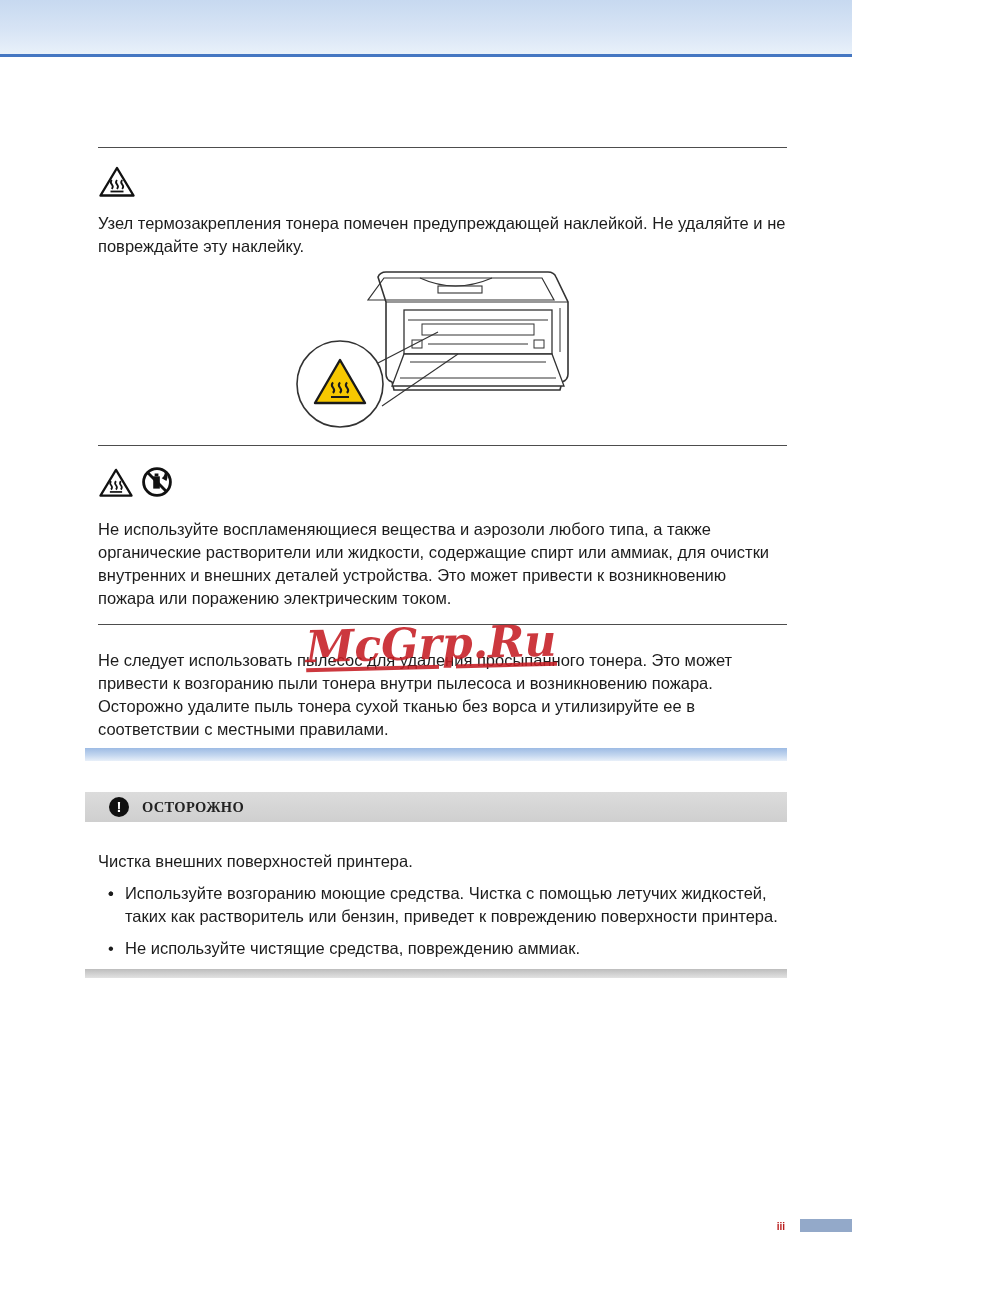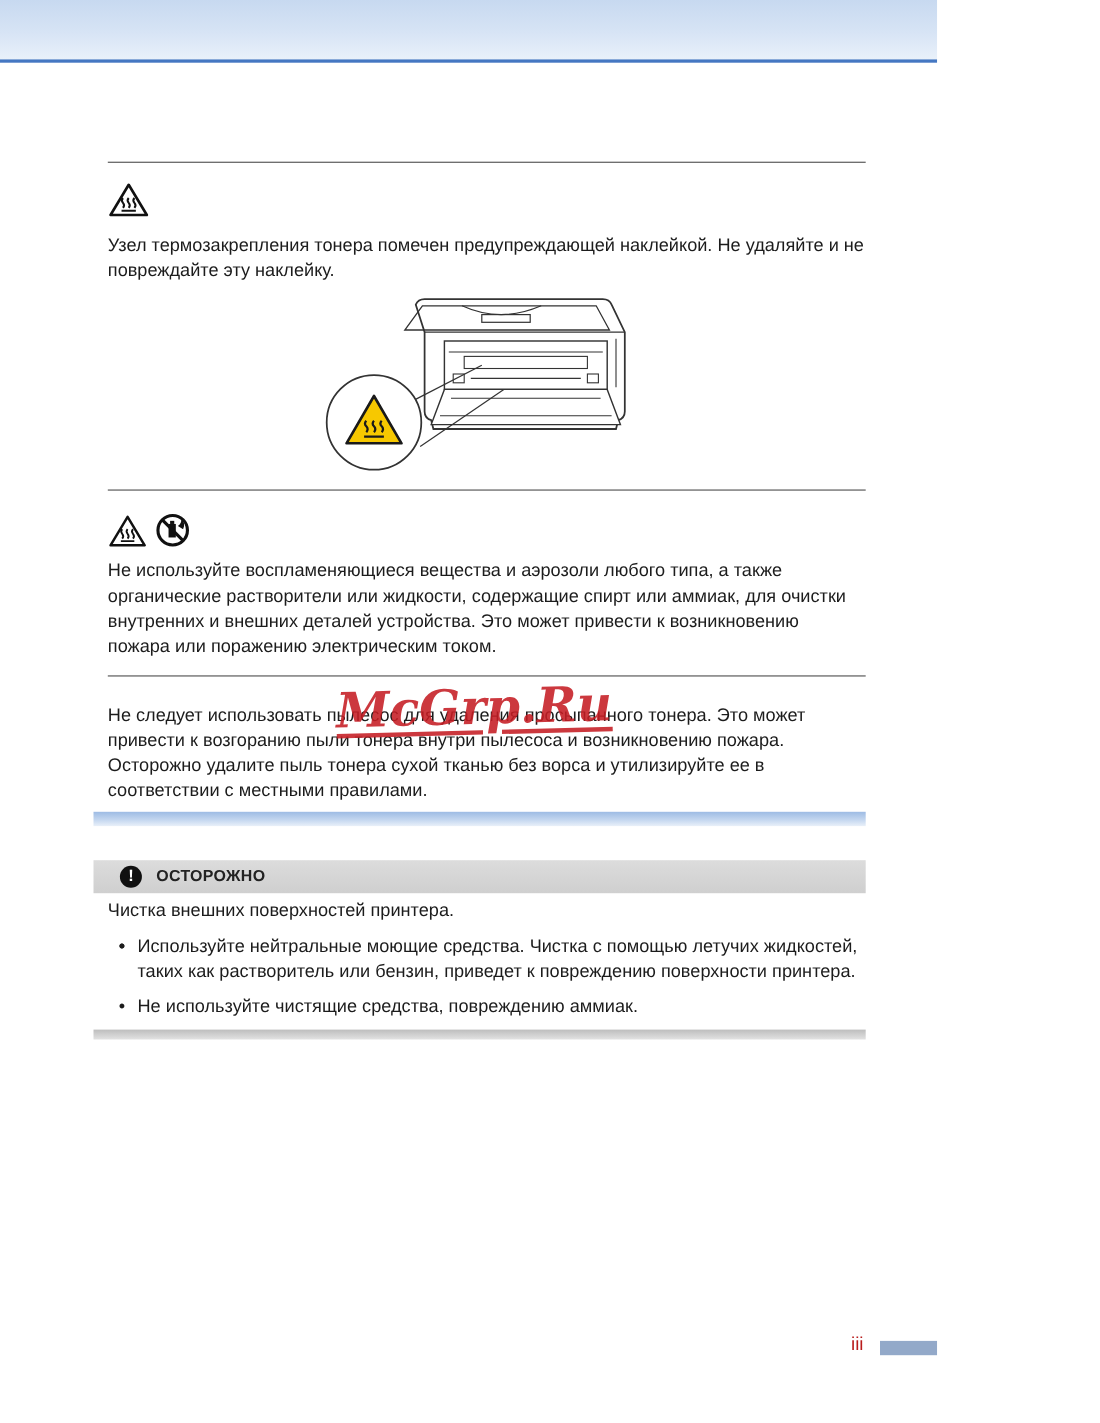--- a/index.html
+++ b/index.html
@@ -30,21 +30,21 @@
   }
   .rule-1 { margin-top: 90px; }
   .rule-2 { margin-top: 9px; }
   .rule-3 { margin-top: 14px; }
 
   .para {
     font-size: 16.5px;
     line-height: 23px;
   }
   .para-1 { margin-top: 13px; }
-  .para-2 { margin-top: 9px; }
+  .para-2 { margin-top: 19px; }
   .para-3 { margin-top: 24px; }
 
   .warn-icon-solo { margin-top: 17px; height: 34px; }
   .icons-row { margin-top: 17px; height: 36px; display: flex; align-items: flex-end; gap: 6px; }
   .icon-svg { display: block; }
 
   .figure-wrap {
     margin-top: 8px;
     height: 170px;
     display: flex;
@@ -76,23 +76,24 @@
     font-size: 15px;
     line-height: 20px;
     text-align: center;
     display: inline-block;
   }
   .caution-title {
     font-weight: bold;
     font-size: 14.5px;
     color: #222222;
     letter-spacing: 0.3px;
+    font-family: Liberation Serif, serif;
   }
   .caution-intro {
-    margin: 5px 0 0 13px;
+    margin: 28px 0 0 13px;
     font-size: 16.5px;
     line-height: 23px;
   }
   ul.bullets {
     list-style: none;
     margin: 8px 0 0 23px;
   }
   ul.bullets li {
     position: relative;
     padding-left: 17px;
@@ -124,22 +125,22 @@
     text-decoration: underline;
     text-underline-offset: 6px;
     pointer-events: none;
     z-index: 5;
   }
 
   .page-number {
     position: absolute;
     right: 67px;
     bottom: 62px;
-    font-size: 17px;
-    font-weight: normal;
+    font-size: 10px;
+    font-weight: bold;
     color: #b91c1c;
   }
   .edge-tab {
     position: absolute;
     right: 0;
     bottom: 62px;
     width: 52px;
     height: 13px;
     background: #93a9c9;
   }
@@ -241,21 +242,21 @@
         <span class="excl-icon">!</span>
         <span class="caution-title">ОСТОРОЖНО</span>
       </div>
       <p class="caution-intro">Чистка внешних поверхностей принтера.</p>
       <ul class="bullets">
         <li>
           <span class="dot">•</span>
         </li>
         <li>
           <span class="dot">•</span>
-          <span>Используйте нейтральные моющие средства. Чистка с помощью летучих жидкостей, таких как растворитель или бензин, приведет к повреждению поверхности принтера.</span>
+          <span>Используйте возгоранию моющие средства. Чистка с помощью летучих жидкостей, таких как растворитель или бензин, приведет к повреждению поверхности принтера.</span>
         </li>
         <li>
           <span class="dot">•</span>
           <span>Не используйте чистящие средства, повреждению аммиак.</span>
         </li>
       </ul>
       <div class="caution-bottom-bar"></div>
     </div>
 
   </div>

